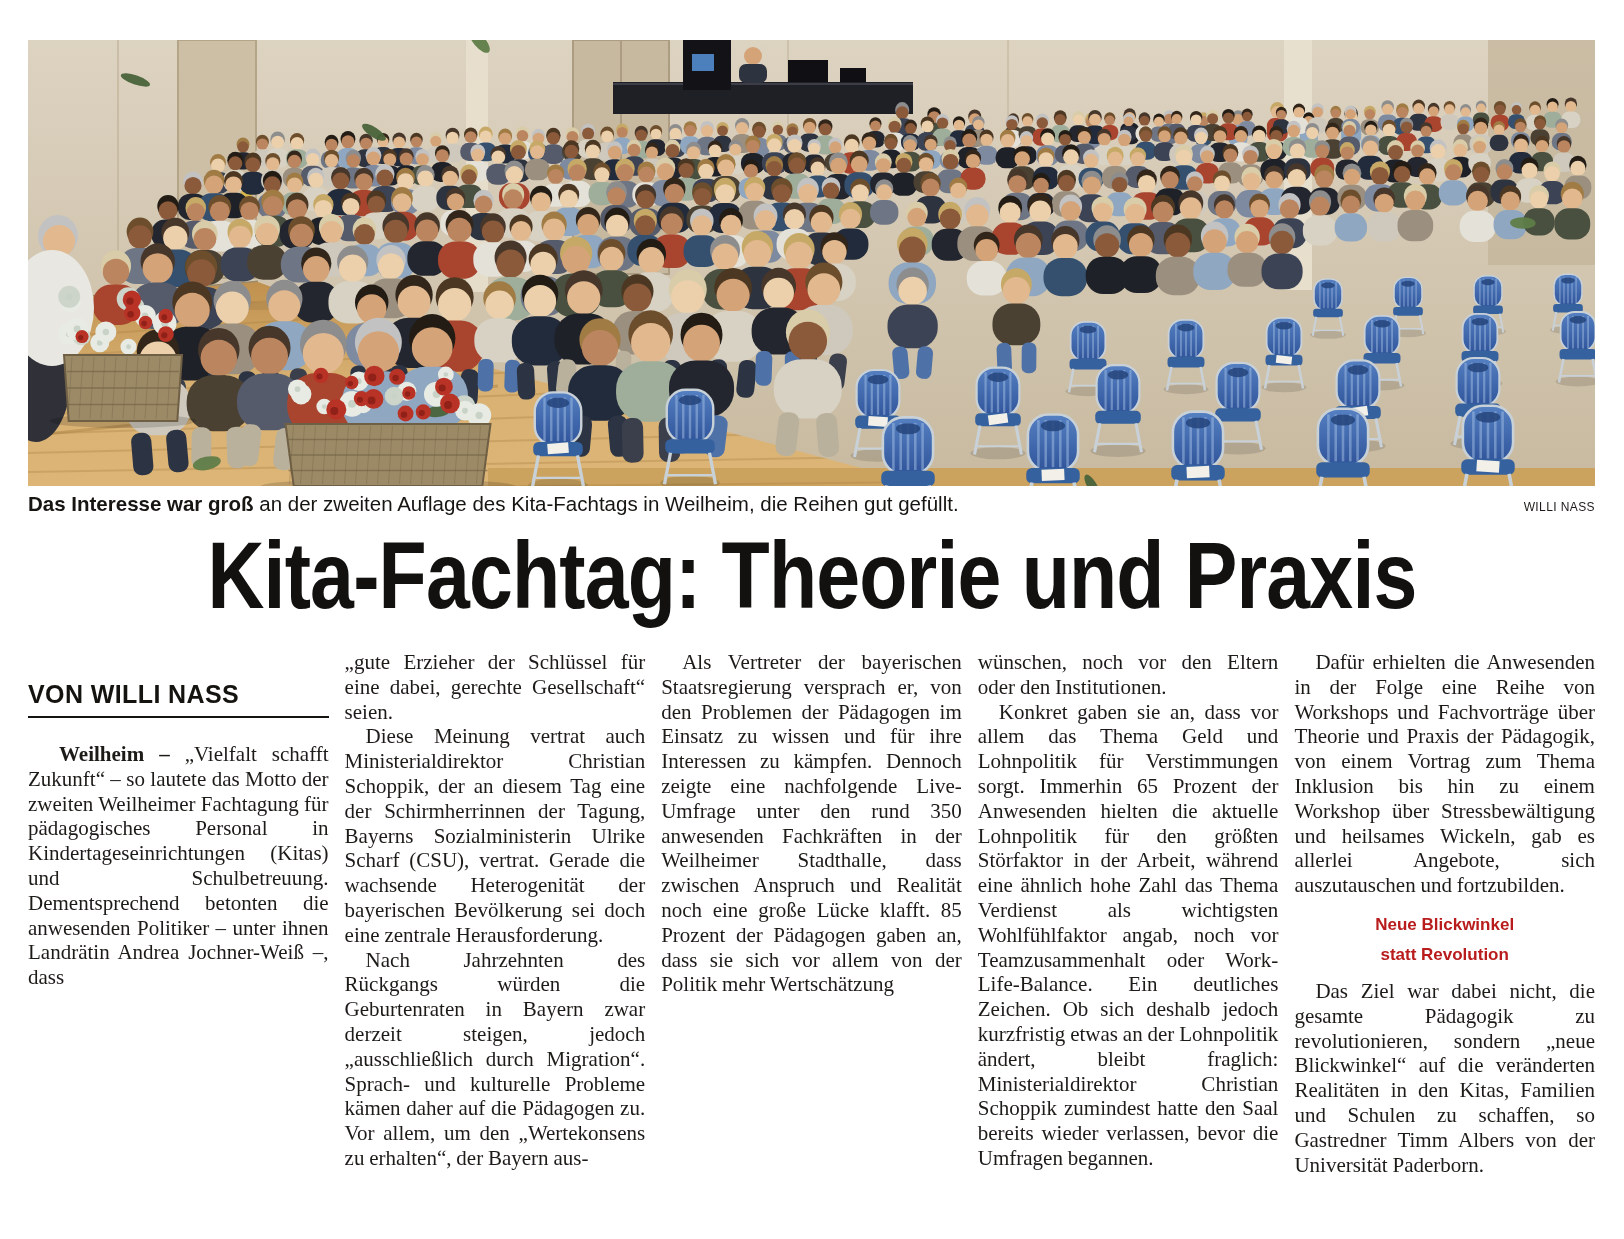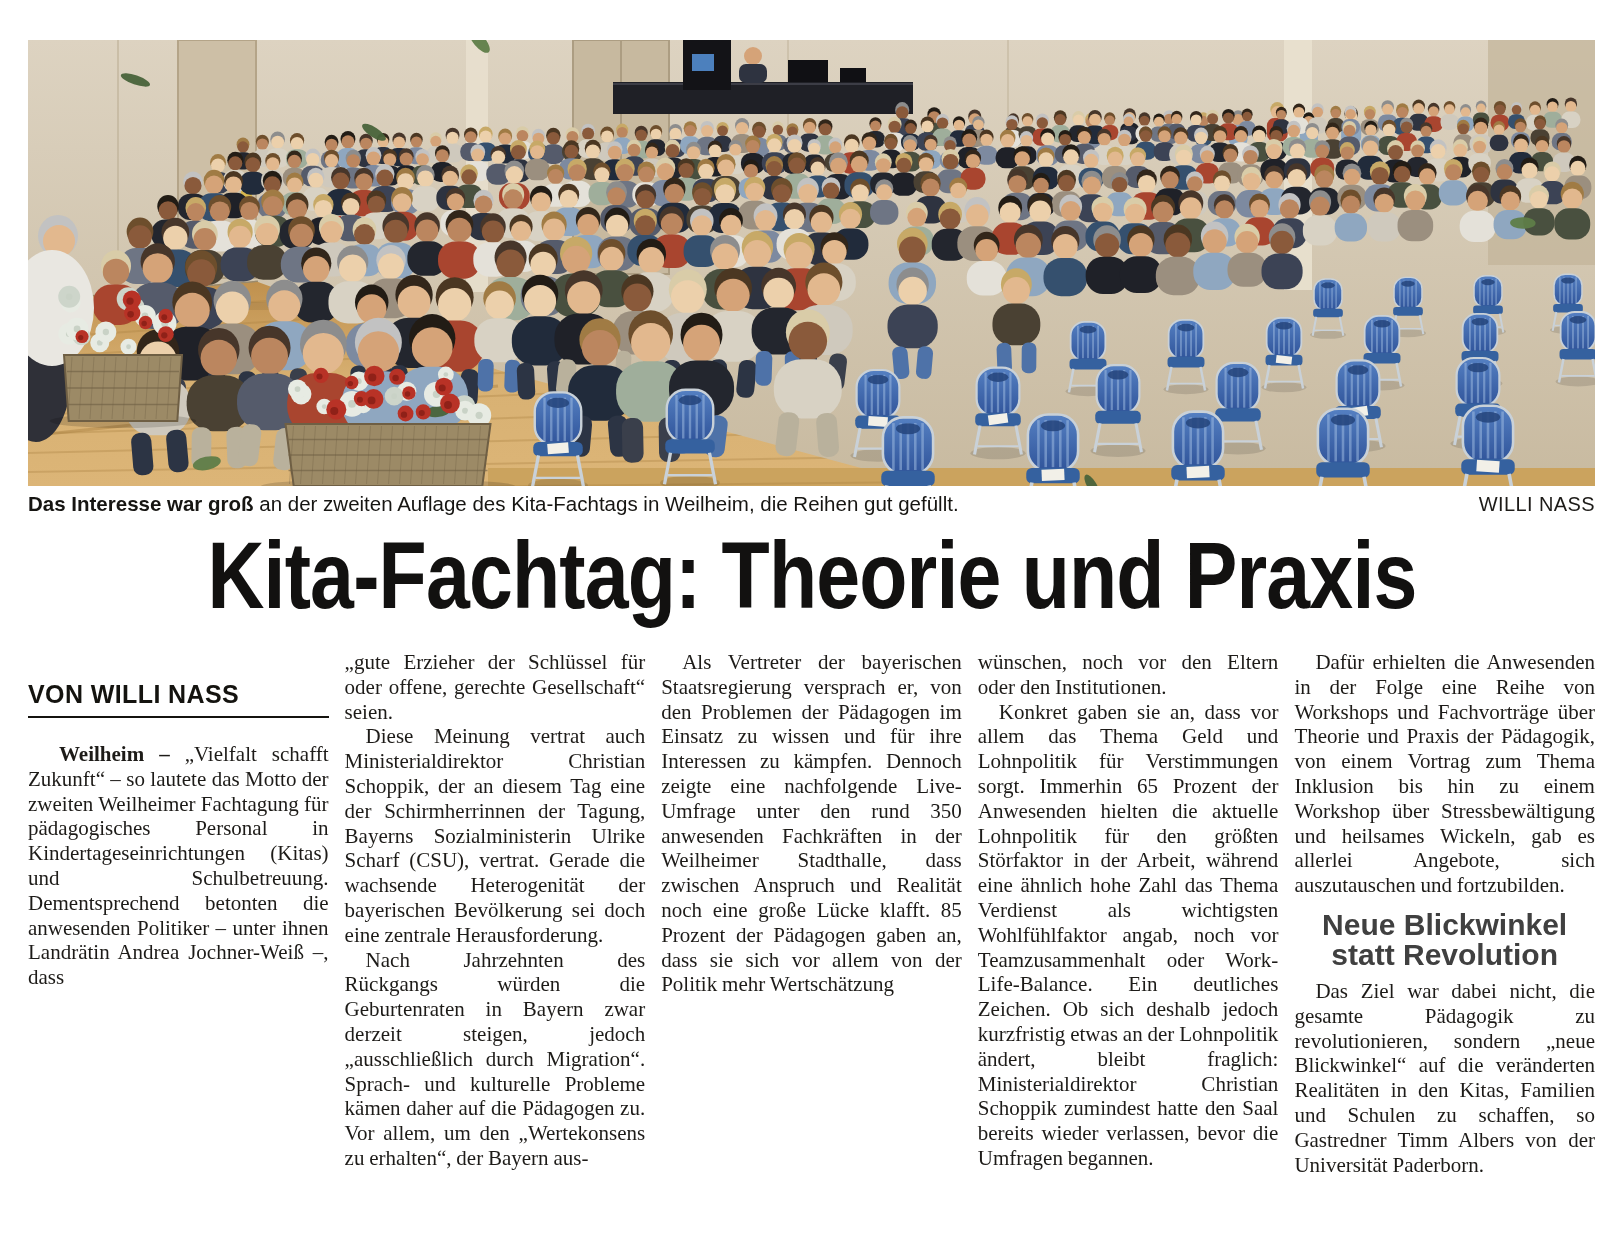--- a/index.html
+++ b/index.html
@@ -3,36 +3,36 @@
 <meta charset="utf-8">
 <style>
   html,body{margin:0;padding:0;background:#ffffff;}
   .page{position:relative;width:1624px;height:1239px;background:#ffffff;overflow:hidden;
         color:#1d1b18;font-family:"Liberation Serif","DejaVu Serif",serif;}
   .photo-wrap{position:absolute;left:28px;top:40px;width:1567px;height:446px;margin:0;background:#cbbda5;overflow:hidden;}
   .photo-wrap svg{display:block;width:100%;height:100%;}
   .caption{position:absolute;left:28px;top:491px;width:1567px;display:flex;justify-content:space-between;
            align-items:baseline;font-family:"Liberation Sans","DejaVu Sans",sans-serif;font-size:20.5px;line-height:26px;color:#161512;}
   .caption .cap-lead{font-weight:bold;}
-  .caption .cap-credit{font-size:20px;letter-spacing:.4px;color:#1d1b18;white-space:nowrap;}
+  .caption .cap-credit{font-size:12px;letter-spacing:.4px;color:#1d1b18;white-space:nowrap;}
   .headline{position:absolute;left:0;top:526px;width:1624px;margin:0;text-align:center;
             font-family:"Liberation Sans","DejaVu Sans",sans-serif;font-weight:bold;font-size:95px;line-height:1.04;
             letter-spacing:-1px;color:#121110;transform:scaleX(.83);transform-origin:50% 50%;white-space:nowrap;}
   .columns{position:absolute;left:28px;top:650px;width:1567px;height:589px;display:flex;gap:16px;overflow:hidden;}
   .col{flex:1 1 0;min-width:0;}
   .standfirst{font-family:"Liberation Sans","DejaVu Sans",sans-serif;font-size:24.5px;line-height:31.5px;color:#14130f;padding-top:2px;}
   .byline{font-family:"Liberation Sans","DejaVu Sans",sans-serif;font-weight:bold;font-size:25px;letter-spacing:.4px;
           margin-top:30px;padding-bottom:7px;border-bottom:2.5px solid #14130f;color:#14130f;}
   .col p.body{font-size:21px;line-height:24.8px;text-align:justify;margin:0;color:#1d1b18;
               hyphens:auto;-webkit-hyphens:auto;word-spacing:-0.4px;}
   .col p.body.indent{text-indent:21px;}
   .col .byline + p.body{margin-top:24px;}
   .lead-in{font-weight:bold;margin-left:31px;}
-  .subhead{font-family:"Liberation Sans","DejaVu Sans",sans-serif;font-weight:bold;font-size:30px;line-height:30px;
-           text-align:center;margin:12px 0 9px;color:#404040;}
+  .subhead{font-family:"Liberation Sans","DejaVu Sans",sans-serif;font-weight:bold;font-size:17px;line-height:30px;
+           text-align:center;margin:12px 0 9px;color:#b91c1c;}
 </style>
 </head>
 <body>
 
 <div class="page">
 
   <figure class="photo-wrap">
     <svg viewBox="0 0 1567 446" preserveAspectRatio="none">
       <defs>
         <linearGradient id="gWall" x1="0" y1="0" x2="0" y2="1">
@@ -1740,21 +1740,21 @@
   </div>
 
   <h1 class="headline">Kita-Fachtag: Theorie und Praxis</h1>
 
   <div class="columns">
     <div class="col">
       <div class="byline">VON WILLI NASS</div>
     <p class="body"><strong class="lead-in">Weilheim –</strong> „Vielfalt schafft Zukunft“ – so lautete das Motto der zweiten Weilheimer Fachtagung für pädagogisches Personal in Kindertageseinrichtungen (Kitas) und Schulbetreuung. Dementsprechend betonten die anwesenden Politiker – unter ihnen Landrätin Andrea Jochner-Weiß –, dass</p>
       </div>
     <div class="col">
-        <p class="body">„gute Erzieher der Schlüssel für oder offene, gerechte Gesellschaft“ seien.</p>
+        <p class="body">„gute Erzieher der Schlüssel für eine dabei, gerechte Gesellschaft“ seien.</p>
         <p class="body indent">Diese Meinung vertrat auch Ministerialdirektor Christian Schoppik, der an diesem Tag eine der Schirmherrinnen der Tagung, Bayerns Sozialministerin Ulrike Scharf (CSU), vertrat. Gerade die wachsende Heterogenität der bayerischen Bevölkerung sei doch eine zentrale Herausforderung.</p>
         <p class="body indent">Nach Jahrzehnten des Rückgangs würden die Geburtenraten in Bayern zwar derzeit steigen, jedoch „ausschließlich durch Migration“. Sprach- und kulturelle Probleme kämen daher auf die Pädagogen zu. Vor allem, um den „Wertekonsens zu erhalten“, der Bayern aus-</p>
       </div>
     <div class="col">
         <p class="body indent">Als Vertreter der bayerischen Staatsregierung versprach er, von den Problemen der Pädagogen im Einsatz zu wissen und für ihre Interessen zu kämpfen. Dennoch zeigte eine nachfolgende Live-Umfrage unter den rund 350 anwesenden Fachkräften in der Weilheimer Stadthalle, dass zwischen Anspruch und Realität noch eine große Lücke klafft. 85 Prozent der Pädagogen gaben an, dass sie sich vor allem von der Politik mehr Wertschätzung</p>
       </div>
     <div class="col">
         <p class="body">wünschen, noch vor den Eltern oder den Institutionen.</p>
         <p class="body indent">Konkret gaben sie an, dass vor allem das Thema Geld und Lohnpolitik für Verstimmungen sorgt. Immerhin 65 Prozent der Anwesenden hielten die aktuelle Lohnpolitik für den größten Störfaktor in der Arbeit, während eine ähnlich hohe Zahl das Thema Verdienst als wichtigsten Wohlfühlfaktor angab, noch vor Teamzusammenhalt oder Work-Life-Balance. Ein deutliches Zeichen. Ob sich deshalb jedoch kurzfristig etwas an der Lohnpolitik ändert, bleibt fraglich: Ministerialdirektor Christian Schoppik zumindest hatte den Saal bereits wieder verlassen, bevor die Umfragen begannen.</p>
       </div>

